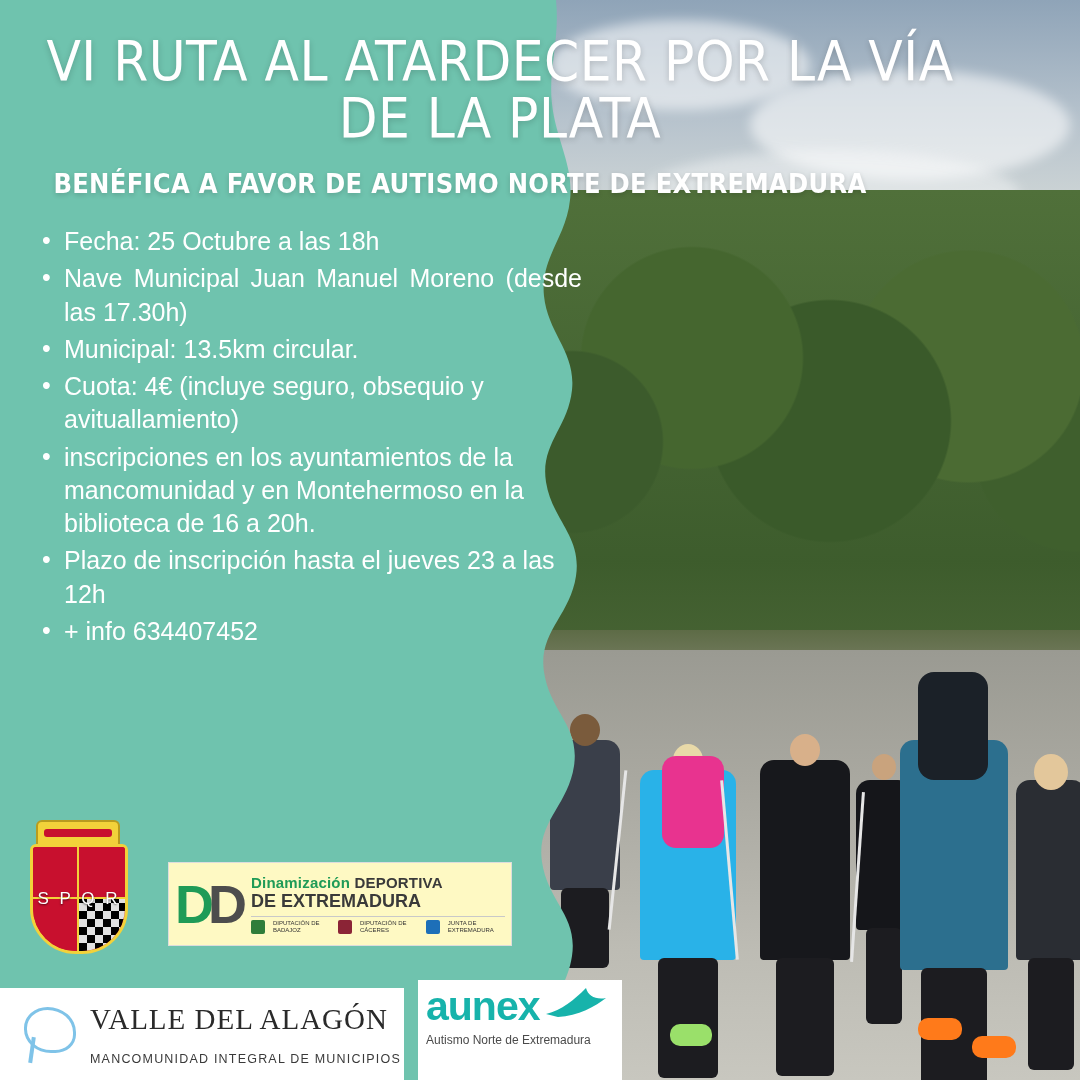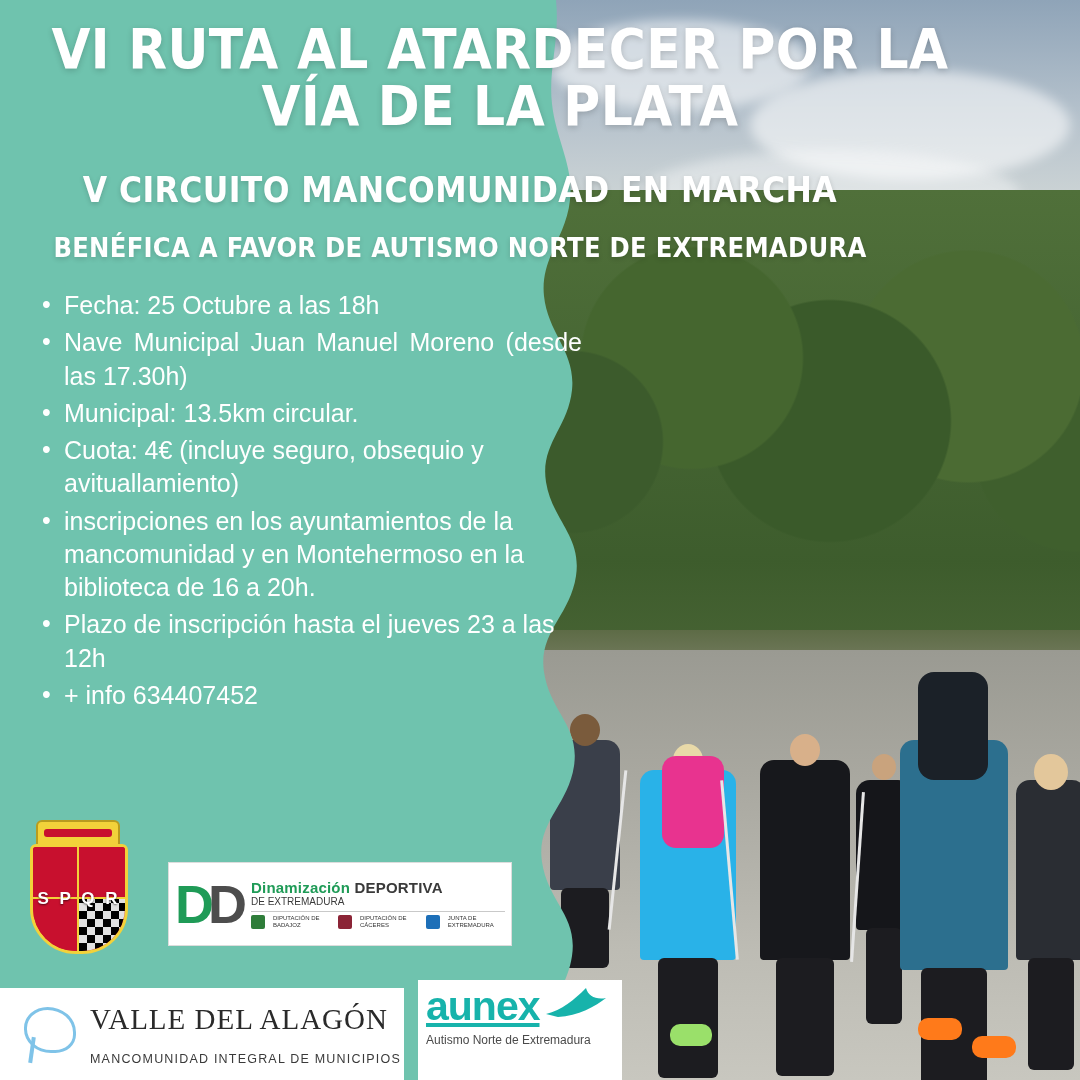--- a/index.html
+++ b/index.html
@@ -111,26 +111,26 @@
 
   
   .content {
     position: absolute;
     top: 0; left: 0;
     width: 620px;
     height: 1080px;
     color: #ffffff;
   }
   .title {
-    margin: 20px 0 0 0;
+    margin: 32px 0 0 0;
     padding: 0 10px 0 20px;
     font-family: "DejaVu Sans Condensed", "Liberation Sans Narrow", "Liberation Sans", sans-serif;
     font-size: 56px;
     line-height: 1.02;
-    font-weight: bold;
+    font-weight: normal;
     letter-spacing: 0.5px;
     text-align: center;
     text-transform: uppercase;
     width: 960px;
     position: relative;
     z-index: 4;
     text-shadow: 0 2px 6px rgba(0,0,0,0.18);
   }
   .subtitle {
     margin: 36px 0 0 0;
@@ -220,21 +220,21 @@
       repeating-linear-gradient(0deg,#111 0 8px,#f2f2f2 8px 16px);
     background-blend-mode: difference;
   }
   .shield .letters {
     position: absolute;
     inset: 0;
     display: flex;
     align-items: center;
     justify-content: center;
     font-size: 17px;
-    font-weight: bold;
+    font-weight: normal;
     color: #ffffff;
     letter-spacing: 3px;
     text-shadow: 0 1px 2px rgba(0,0,0,0.6);
   }
   .crown {
     position: absolute;
     left: 14px; top: 2px;
     width: 80px; height: 30px;
     background: #f2d23a;
     border-radius: 6px 6px 2px 2px;
@@ -245,40 +245,40 @@
     position: absolute;
     left: 6px; right: 6px; top: 7px; height: 8px;
     background: #c8102e;
     border-radius: 3px;
   }
 
   .dd-logo {
     position: absolute;
     left: 168px; bottom: 134px;
     width: 344px; height: 84px;
-    background: #ffffff;
+    background: #fef9c3;
     border: 1px solid #dddddd;
     display: flex;
     align-items: center;
     padding: 4px 6px;
     box-sizing: border-box;
   }
   .dd-mark {
     font-size: 54px;
     font-weight: bold;
     line-height: 1;
     letter-spacing: -6px;
     margin-right: 10px;
   }
   .dd-mark .d1 { color:#1f9b57; }
   .dd-mark .d2 { color:#4d4d4d; }
   .dd-text { flex: 1; }
   .dd-line1 { font-size: 15px; font-weight: bold; color:#1f9b57; letter-spacing: .2px;}
   .dd-line1 .dark { color:#3a3a3a; }
-  .dd-line2 { font-size: 10px; font-weight: normal; color:#3a3a3a; }
+  .dd-line2 { font-size: 18px; font-weight: bold; color:#3a3a3a; }
   .dd-partners {
     display: flex;
     align-items: center;
     gap: 8px;
     margin-top: 4px;
     border-top: 1px solid #c9c9c9;
     padding-top: 3px;
   }
   .dd-partners span { font-size: 6px; color:#333; line-height:1.1; }
   .dd-partners .swatch {
@@ -334,21 +334,20 @@
     background: #ffffff;
     padding: 6px 0 0 8px;
     box-sizing: border-box;
   }
   .aunex-word {
     font-size: 41px;
     font-weight: bold;
     color: #17b3ab;
     line-height: 1;
     letter-spacing: -1px;
-    text-decoration: underline;
   }
   .aunex-sub {
     font-size: 12px;
     color: #4a4a4a;
     margin-top: 6px;
   }
   .bird {
     position: absolute;
     right: 14px; top: 4px;
     width: 64px; height: 34px;
@@ -414,21 +413,20 @@
     <path d="M0,0 L556,0 C560,40 548,70 552,104 C556,140 574,166 570,200
              C566,238 540,258 544,296 C548,334 576,352 572,390
              C568,428 540,444 546,482 C552,520 582,536 576,576
              C570,616 538,632 544,672 C550,712 580,726 574,766
              C568,806 536,822 542,862 C548,902 578,916 572,956
              C566,996 536,1014 542,1052 L544,1080 L0,1080 Z" fill="#6fc3ae"></path>
   </svg>
 
   <div class="content">
     <h1 class="title">VI RUTA AL ATARDECER POR LA VÍA DE LA PLATA</h1>
-    <h2 class="subtitle">V CIRCUITO MANCOMUNIDAD EN MARCHA</h2>
     <h3 class="beneficial">BENÉFICA A FAVOR DE AUTISMO NORTE DE EXTREMADURA</h3>
 
     <ul class="details">
       <li>Fecha: 25 Octubre a las 18h</li>
       <li class="justify">Nave Municipal Juan Manuel Moreno (desde las 17.30h)</li>
       <li>Municipal: 13.5km circular.</li>
       <li>Cuota: 4€ (incluye seguro, obsequio y avituallamiento)</li>
       <li>inscripciones en los ayuntamientos de la mancomunidad y en Montehermoso en la biblioteca de 16 a 20h.</li>
       <li>Plazo de inscripción hasta el jueves 23 a las 12h</li>
       <li>+ info 634407452</li>

